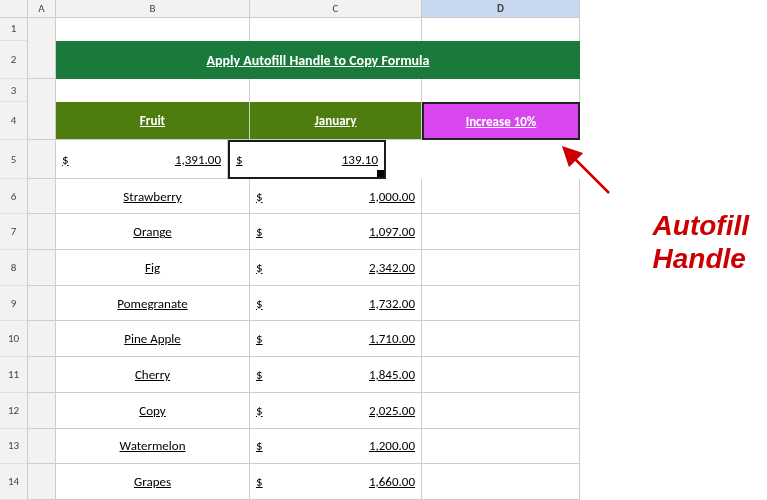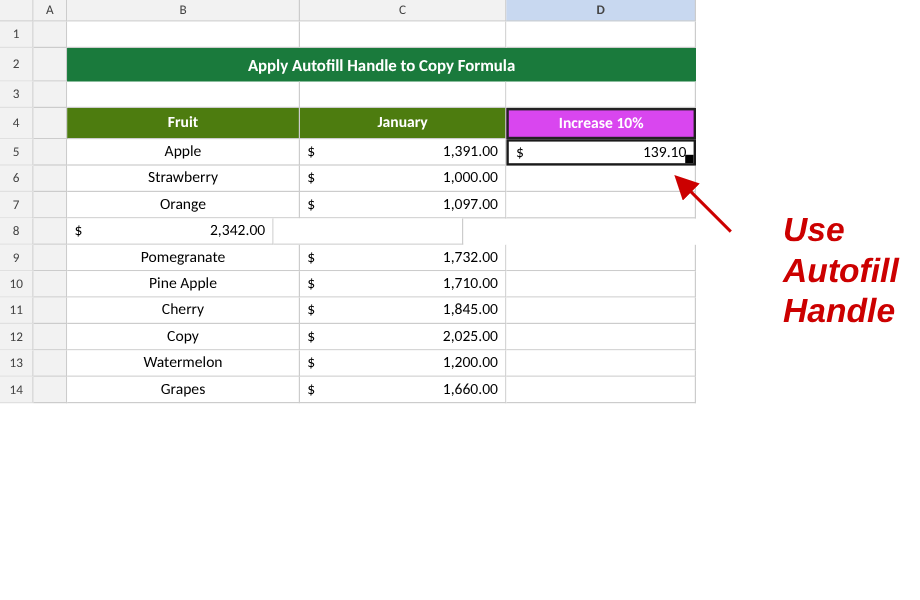--- a/index.html
+++ b/index.html
@@ -68,24 +68,25 @@
     .col-a { width: 28px; min-width: 28px; }
     .col-b { width: 194px; min-width: 194px; }
     .col-c { width: 172px; min-width: 172px; }
     .col-d { width: 158px; min-width: 158px; }
 
     .cell {
       border-right: 1px solid #ccc;
       border-bottom: 1px solid #ccc;
       display: flex;
       align-items: center;
-      padding: 1px 6px;
+      padding: 13px 6px;
       background: #fff;
       overflow: hidden;
       white-space: nowrap;
+      text-decoration: underline;
     }
 
     .cell-a {
       width: 28px; min-width: 28px;
       background: #f2f2f2;
       justify-content: center;
     }
     .cell-b { width: 194px; min-width: 194px; justify-content: center; }
     .cell-c { width: 172px; min-width: 172px; }
     .cell-d { width: 158px; min-width: 158px; }
@@ -198,21 +199,20 @@
     <div class="row-num">4</div>
     <div class="cell cell-a"></div>
     <div class="cell cell-b header-cell">Fruit</div>
     <div class="cell cell-c header-cell">January</div>
     <div class="cell cell-d header-cell header-cell-d">Increase 10%</div>
   </div>
 
   <div class="grid-row" style="min-height:22px; position:relative;">
     <div class="row-num">5</div>
     <div class="cell cell-a"></div>
-    <div class="cell cell-b">Apple</div>
     <div class="cell cell-c" style="justify-content:space-between;">
       <span class="cell-dollar">$</span>
       <span class="cell-value">1,391.00</span>
     </div>
     <div class="cell cell-d selected-d" style="justify-content:space-between; position:relative;">
       <span class="cell-dollar">$</span>
       <span class="cell-value">139.10</span>
       <div class="autofill-handle"></div>
     </div>
   </div>
@@ -235,20 +235,21 @@
     <div class="cell cell-c" style="justify-content:space-between;">
       <span class="cell-dollar">$</span>
       <span class="cell-value">1,097.00</span>
     </div>
     <div class="cell cell-d"></div>
   </div>
 
   <div class="grid-row">
     <div class="row-num">8</div>
     <div class="cell cell-a"></div>
+    <div class="cell cell-b">Fig</div>
     <div class="cell cell-c" style="justify-content:space-between;">
       <span class="cell-dollar">$</span>
       <span class="cell-value">2,342.00</span>
     </div>
     <div class="cell cell-d"></div>
   </div>
 
   <div class="grid-row">
     <div class="row-num">9</div>
     <div class="cell cell-a"></div>
@@ -321,16 +322,16 @@
 
   <defs>
     <marker id="arrowhead" markerWidth="8" markerHeight="8" refX="4" refY="4" orient="auto">
       <path d="M0,0 L0,8 L8,4 z" fill="#cc0000"></path>
     </marker>
   </defs>
   <line x1="50" y1="50" x2="10" y2="10" stroke="#cc0000" stroke-width="2.5" marker-end="url(#arrowhead)"></line>
 </svg>
 
 <div class="use-autofill-text">
-  <span>Use</span><br>
+  <br>
   <span>Autofill</span><br>
   <span>Handle</span>
 </div>
 
 </body></html>

